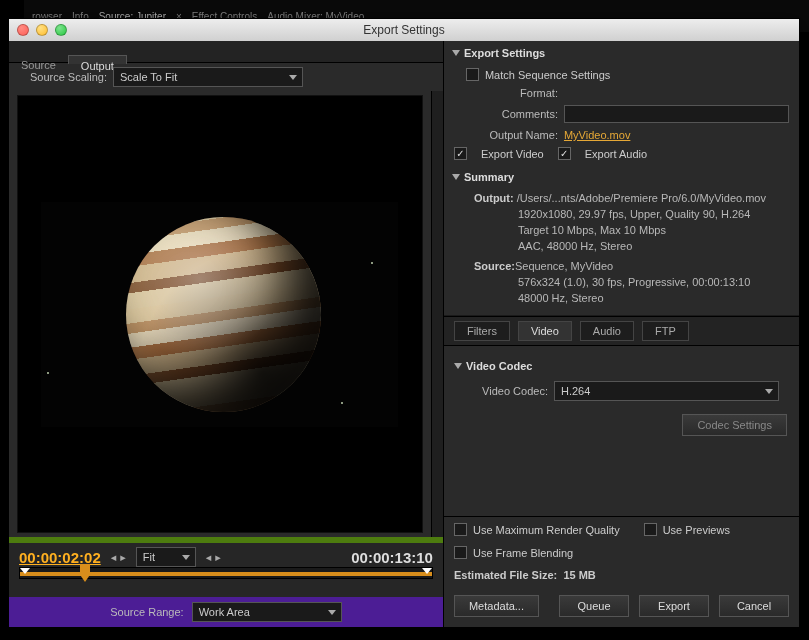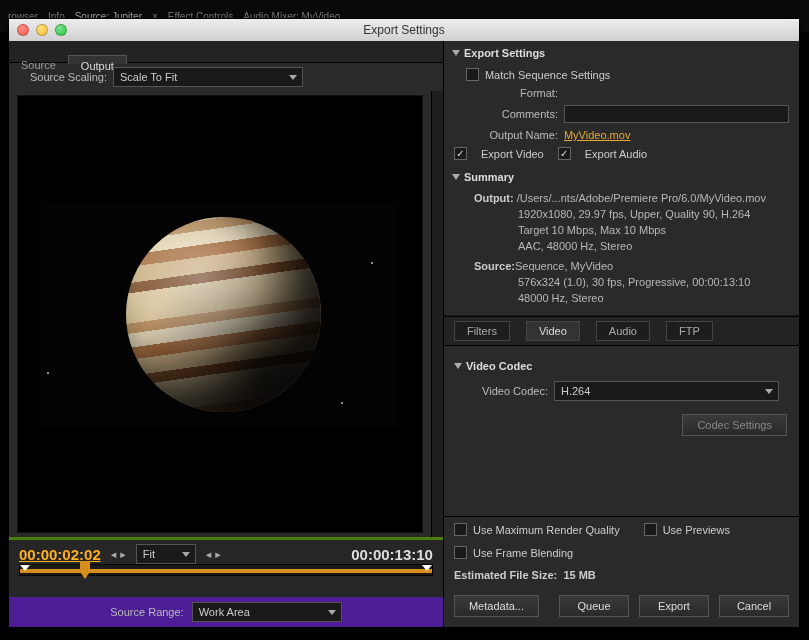--- a/index.html
+++ b/index.html
@@ -15,20 +15,21 @@
   }
   .topstrip {
     height: 18px;
     background: #0a0a0a;
     color: #888;
     font-size: 10px;
     display: flex;
     align-items: center;
     gap: 10px;
     padding: 16px 8px;
+    margin-left: 24px;
   }
   .window {
     position: absolute;
     top: 18px;
     left: 8px;
     width: 792px;
     height: 610px;
     background: #262626;
     border: 1px solid #000;
     box-shadow: 0 5px 20px rgba(0,0,0,.7);
@@ -89,21 +90,21 @@
         #e5d6b8 24px, #e5d6b8 38px,
         #a46a3d 38px, #a46a3d 50px,
         #ccb187 50px, #ccb187 66px,
         #7a4a28 66px, #7a4a28 76px,
         #d8c49d 76px, #d8c49d 92px
       );
     box-shadow: inset -35px -30px 50px rgba(0,0,0,.9), inset 10px 10px 30px rgba(255,255,200,.15);
   }
   .star { position:absolute; width:2px; height:2px; background:#bca; border-radius:50%; }
   .timebar {
-    height:60px; background:#262626; border-top:3px solid #4d7c0f;
+    height:60px; background:#262626; border-top:6px solid #4d7c0f;
     padding:4px 10px; display:flex; flex-direction:column; 
   }
   .tc-row { display:flex; align-items:center; gap:10px;}
   .tc-in { color:#ffb020; text-decoration:underline; font-size:15px; font-weight:bold;}
   .tc-out { color:#ddd; font-size:15px; font-weight:bold; margin-left:auto;}
   .mini-arrows { display:flex; gap:4px; color:#aaa;}
   .mini-arrows span {cursor:pointer;}
   .timeline { position:relative; height:12px; background:#1a1a1a; border:1px solid #000;}
   .timeline .bar { position:absolute; left:0; right:0; top:4px; height:4px; background:#d88e1c;}
   .timeline .playhead {
@@ -125,21 +126,21 @@
   .form-row { display:flex; align-items:center; gap:6px; padding:3px 10px 3px 22px;}
   .form-row .form-lbl { width:92px; text-align:right; color:#bbb;}
   .chk { width:13px; height:13px; background:#1a1a1a; border:1px solid #666; display:inline-flex; align-items:center; justify-content:center; cursor:pointer;}
   .chk.checked::after { content:"✓"; color:#ddd; font-size:10px; line-height:1;}
   .text-input { flex:1; height:18px; background:#1a1a1a; border:1px solid #555;}
   .link { color:#e6a836; text-decoration:underline; cursor:pointer;}
   .icon-btn { width:18px; height:18px; display:inline-flex; align-items:center; justify-content:center; color:#bbb; cursor:pointer;}
   .summary { padding:2px 10px 8px 30px; color:#b8b8b8; line-height:1.45;}
   .summary b { color:#ccc;}
   .mid-tabs {
-    display:flex; gap:16px; padding:4px 10px; background:#232323; border-top:1px solid #000; border-bottom:1px solid #000;
+    display:flex; gap:8px; padding:4px 10px; background:#232323; border-top:1px solid #000; border-bottom:1px solid #000;
   }
   .mid-tab { padding:3px 12px; background:#1d1d1d; border:1px solid #444; color:#aaa; cursor:pointer;}
   .mid-tab.active { background:#333; color:#ddd;}
   .codec-sect { padding:8px 10px;}
   .btn {
     background:linear-gradient(#3a3a3a,#2a2a2a); border:1px solid #555;
     color:#ddd; padding:4px 14px; font-size:11px; cursor:pointer;
     min-width:70px; text-align:center; display:inline-block;
   }
   .btn.dim { color:#888;}

